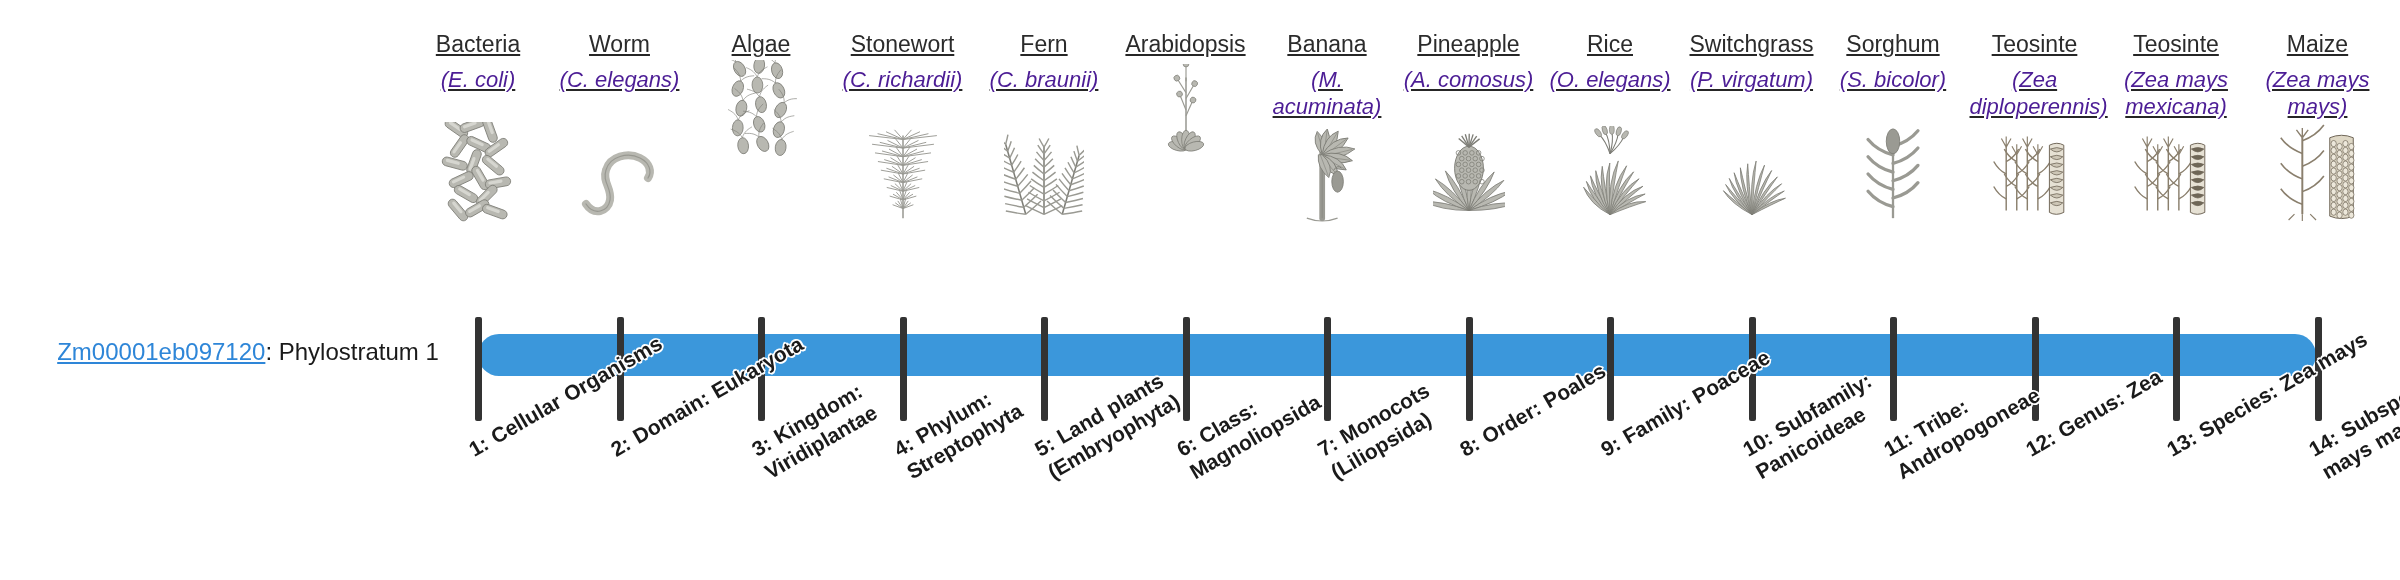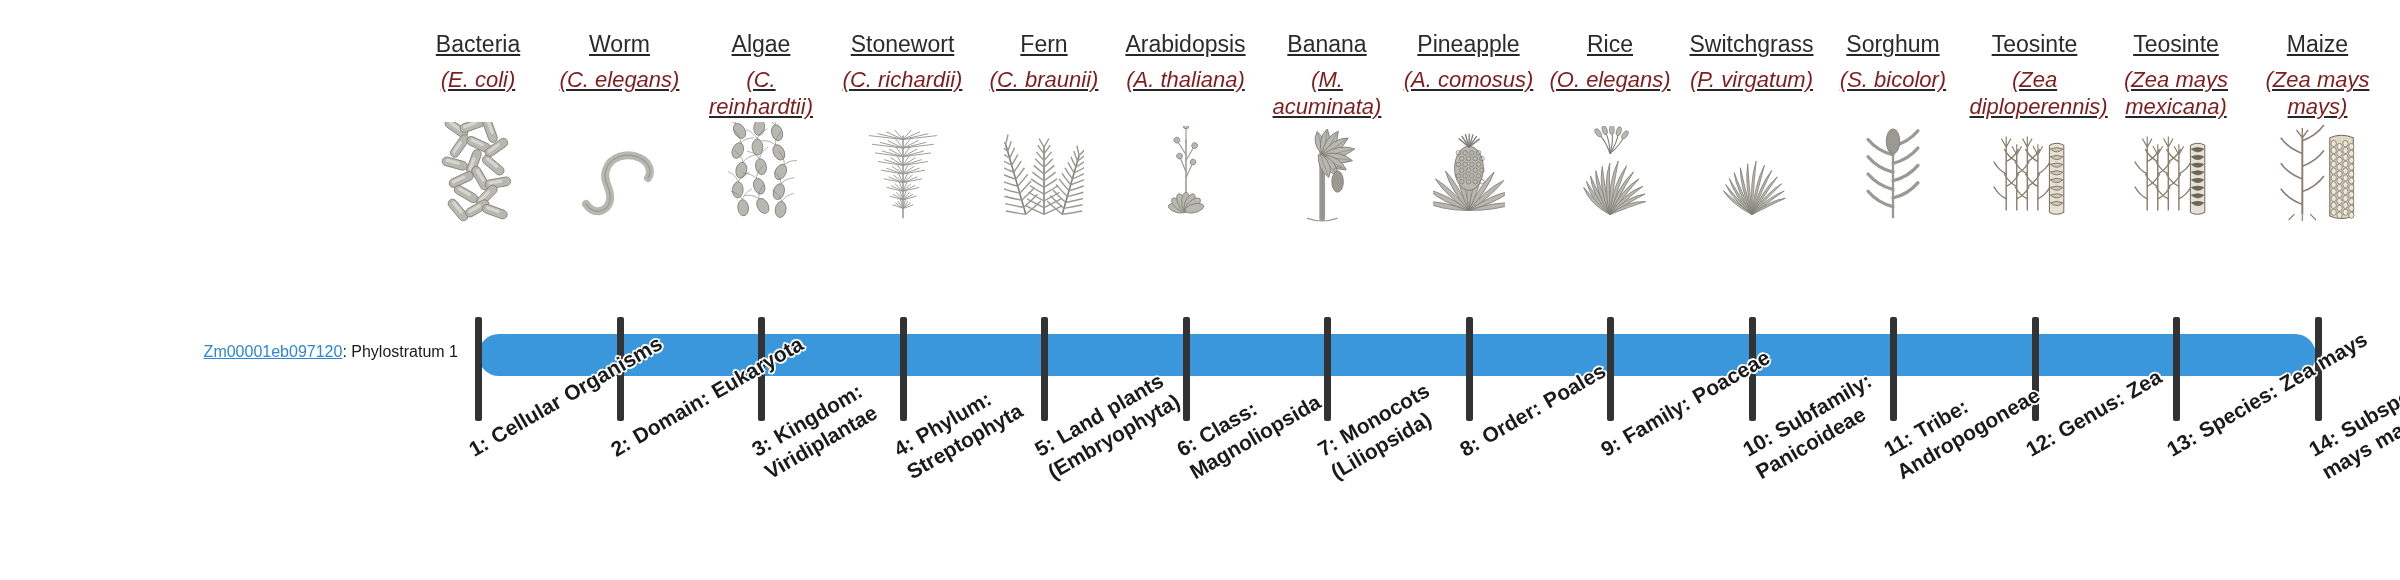--- a/index.html
+++ b/index.html
@@ -21,22 +21,22 @@
     width: 2400px;
     height: 580px;
   }
 
   
   .gene-label {
     position: absolute;
     left: 38px;
     top: 337px;
     width: 420px;
-    text-align: right;
-    font-size: 16px;
+    text-align: center;
+    font-size: 24px;
     line-height: 30px;
     white-space: nowrap;
     color: #1a1a1a;
   }
   .gene-link {
     color: #2e86d8;
     text-decoration: underline;
     cursor: pointer;
   }
 
@@ -59,21 +59,21 @@
   .common-name {
     font-size: 23px;
     line-height: 28px;
     color: #2b2b2b;
     white-space: nowrap;
   }
   .sci-name {
     font-size: 22px;
     line-height: 27px;
     font-style: italic;
-    color: #7f1d1d;
+    color: #4c1d95;
     margin-top: 8px;
     min-height: 54px;
   }
   .organism-art {
     position: relative;
     height: 100px;
     margin-top: 2px;
     display: flex;
     align-items: flex-end;
     justify-content: center;
@@ -212,21 +212,20 @@
         <div class="sci-name">(C. elegans)</div>
         <div class="organism-art">
           <svg width="80" height="76" viewBox="0 0 80 76">
         <path d="M6 58 C14 70 28 66 30 54 C32 42 22 36 26 24 C30 10 48 6 60 12 C70 17 72 26 68 32" fill="none" stroke="#b8b8b1" stroke-width="8" stroke-linecap="round"></path>
         <path d="M6 58 C14 70 28 66 30 54 C32 42 22 36 26 24 C30 10 48 6 60 12 C70 17 72 26 68 32" fill="none" stroke="#7d7d76" stroke-width="1.2" stroke-linecap="round" opacity=".55"></path>
       </svg>
         </div>
       </div>
       <div class="species-col" style="left: 291px;">
         <div class="common-name">Algae</div>
-        <div class="sci-name">(C. reinhardtii)</div>
         <div class="organism-art">
           <svg width="72" height="100" viewBox="0 0 72 112">
             <g transform="translate(12,10) rotate(-30)">
           <ellipse cx="0" cy="0" rx="6" ry="9" fill="#b8b8b1" stroke="#7d7d76" stroke-width=".9"></ellipse>
           <path d="M0 -9 C3 -16 8 -18 12 -20 M0 -9 C-3 -16 -8 -18 -12 -20" fill="none" stroke="#7d7d76" stroke-width=".8" opacity=".8"></path>
             </g>
             <g transform="translate(34,6) rotate(7)">
           <ellipse cx="0" cy="0" rx="6" ry="9" fill="#b8b8b1" stroke="#7d7d76" stroke-width=".9"></ellipse>
           <path d="M0 -9 C3 -16 8 -18 12 -20 M0 -9 C-3 -16 -8 -18 -12 -20" fill="none" stroke="#7d7d76" stroke-width=".8" opacity=".8"></path>
             </g>
@@ -444,21 +443,20 @@
               <path d="M55 34.4 q 3.8724000000000003 -5 6.454000000000001 -9" stroke="#9a9a93" stroke-width="1.5" fill="none"></path>
                   <path d="M55 34.4 q -3.8724000000000003 -5 -6.454000000000001 -9" stroke="#9a9a93" stroke-width="1.5" fill="none"></path>
               <path d="M55 28 q 3.036 -5 5.0600000000000005 -9" stroke="#9a9a93" stroke-width="1.5" fill="none"></path>
                   <path d="M55 28 q -3.036 -5 -5.0600000000000005 -9" stroke="#9a9a93" stroke-width="1.5" fill="none"></path>
             </g>
           </svg>
         </div>
       </div>
       <div class="species-col" style="left: 715.5px; text-align: center;">
         <div class="common-name">Arabidopsis</div>
-        <div class="sci-name">(A. thaliana)</div>
         <div class="organism-art">
           <svg width="72" height="96" viewBox="0 0 72 100">
         <path d="M36 88 L36 14" stroke="#9a9a93" stroke-width="1.6"></path>
             <g transform="translate(36,88) rotate(-75)">
               <ellipse cx="0" cy="-9" rx="4.5" ry="10" fill="#b8b8b1" stroke="#7d7d76" stroke-width=".8"></ellipse>
             </g>
             <g transform="translate(36,88) rotate(-50)">
               <ellipse cx="0" cy="-9" rx="4.5" ry="10" fill="#b8b8b1" stroke="#7d7d76" stroke-width=".8"></ellipse>
             </g>
             <g transform="translate(36,88) rotate(-25)">

